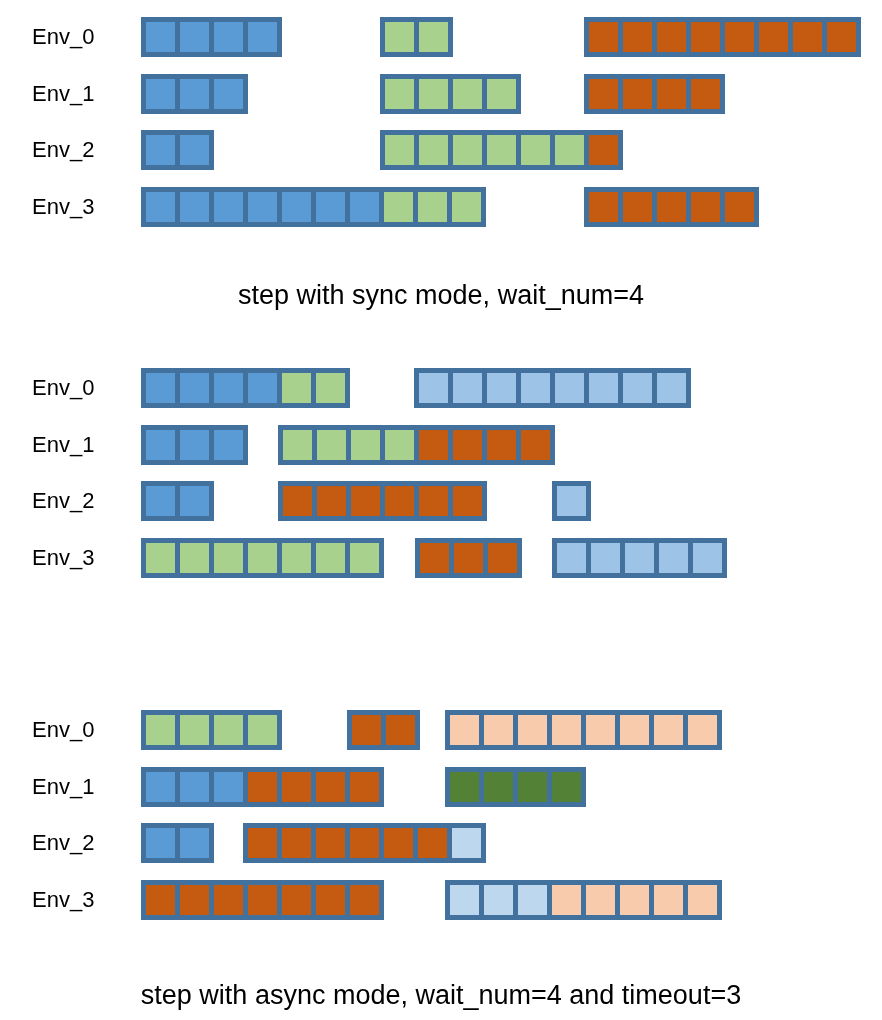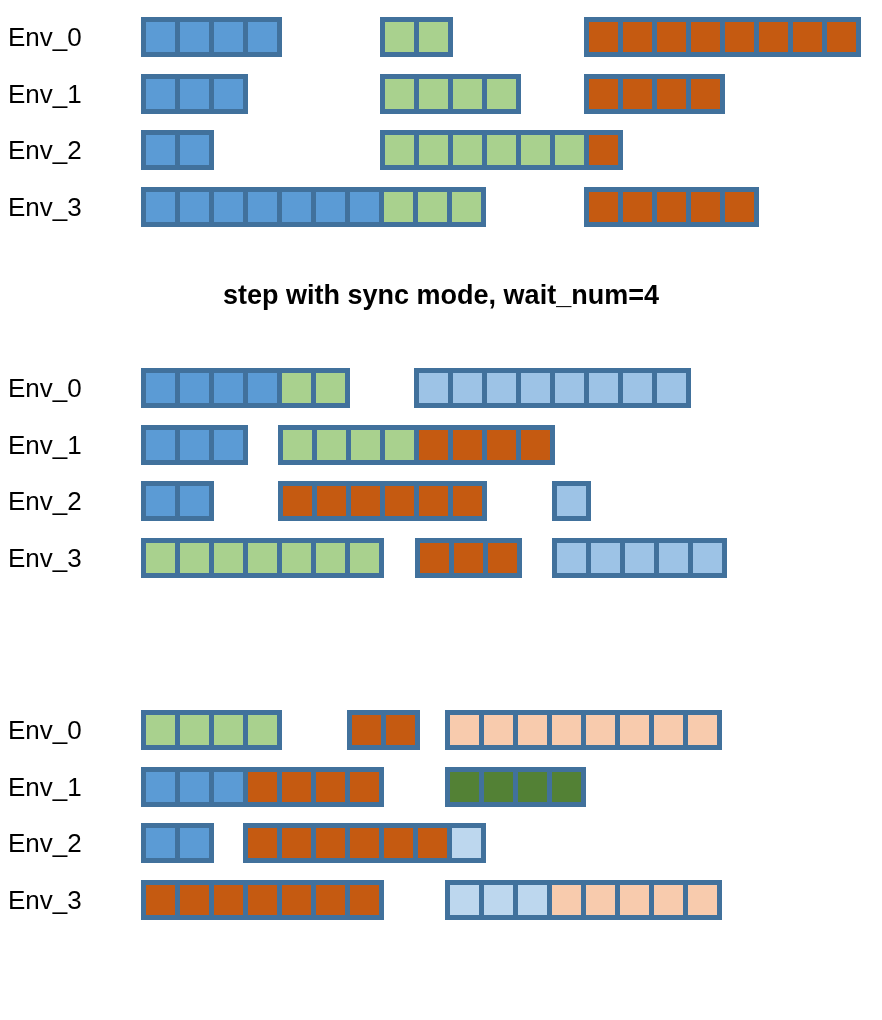--- a/index.html
+++ b/index.html
@@ -16,25 +16,25 @@
     overflow: hidden;
   }
   .env-row {
     position: absolute;
     left: 0;
     width: 882px;
     height: 40px;
   }
   .env-label {
     position: absolute;
-    left: 8px;
+    left: 32px;
     top: 0;
     height: 40px;
     line-height: 40px;
-    font-size: 26px;
+    font-size: 22px;
     color: #000000;
     white-space: nowrap;
   }
   .step-group {
     position: absolute;
     top: 0;
     display: flex;
     gap: 5px;
     padding: 5px;
     background: #41719c;
@@ -134,21 +134,21 @@
         <div class="step-cell" style="background: rgb(169, 209, 142);"></div>
       </div>
       <div class="step-group" style="left: 584px; background: rgb(65, 113, 156);">
         <div class="step-cell" style="background: rgb(197, 90, 17);"></div>
         <div class="step-cell" style="background: rgb(197, 90, 17);"></div>
         <div class="step-cell" style="background: rgb(197, 90, 17);"></div>
         <div class="step-cell" style="background: rgb(197, 90, 17);"></div>
         <div class="step-cell" style="background: rgb(197, 90, 17);"></div>
       </div>
     </div>
-    <div class="panel-caption" style="top: 280px; font-weight: bold;">step with sync mode, wait_num=4</div>
+    <div class="panel-caption" style="top: 280px;">step with sync mode, wait_num=4</div>
     <div class="env-row" style="top: 368px;">
       <span class="env-label">Env_0</span>
       <div class="step-group" style="left: 141px; background: rgb(65, 113, 156);">
         <div class="step-cell" style="background: rgb(91, 155, 213);"></div>
         <div class="step-cell" style="background: rgb(91, 155, 213);"></div>
         <div class="step-cell" style="background: rgb(91, 155, 213);"></div>
         <div class="step-cell" style="background: rgb(91, 155, 213);"></div>
         <div class="step-cell" style="background: rgb(169, 209, 142);"></div>
         <div class="step-cell" style="background: rgb(169, 209, 142);"></div>
       </div>
@@ -295,13 +295,14 @@
         <div class="step-cell" style="background: rgb(189, 215, 238);"></div>
         <div class="step-cell" style="background: rgb(189, 215, 238);"></div>
         <div class="step-cell" style="background: rgb(189, 215, 238);"></div>
         <div class="step-cell" style="background: rgb(248, 203, 173);"></div>
         <div class="step-cell" style="background: rgb(248, 203, 173);"></div>
         <div class="step-cell" style="background: rgb(248, 203, 173);"></div>
         <div class="step-cell" style="background: rgb(248, 203, 173);"></div>
         <div class="step-cell" style="background: rgb(248, 203, 173);"></div>
       </div>
     </div>
+    <div class="panel-caption" style="top: 980px;">step with async mode, wait_num=4 and timeout=3</div>
   </div>
 
 </body></html>

